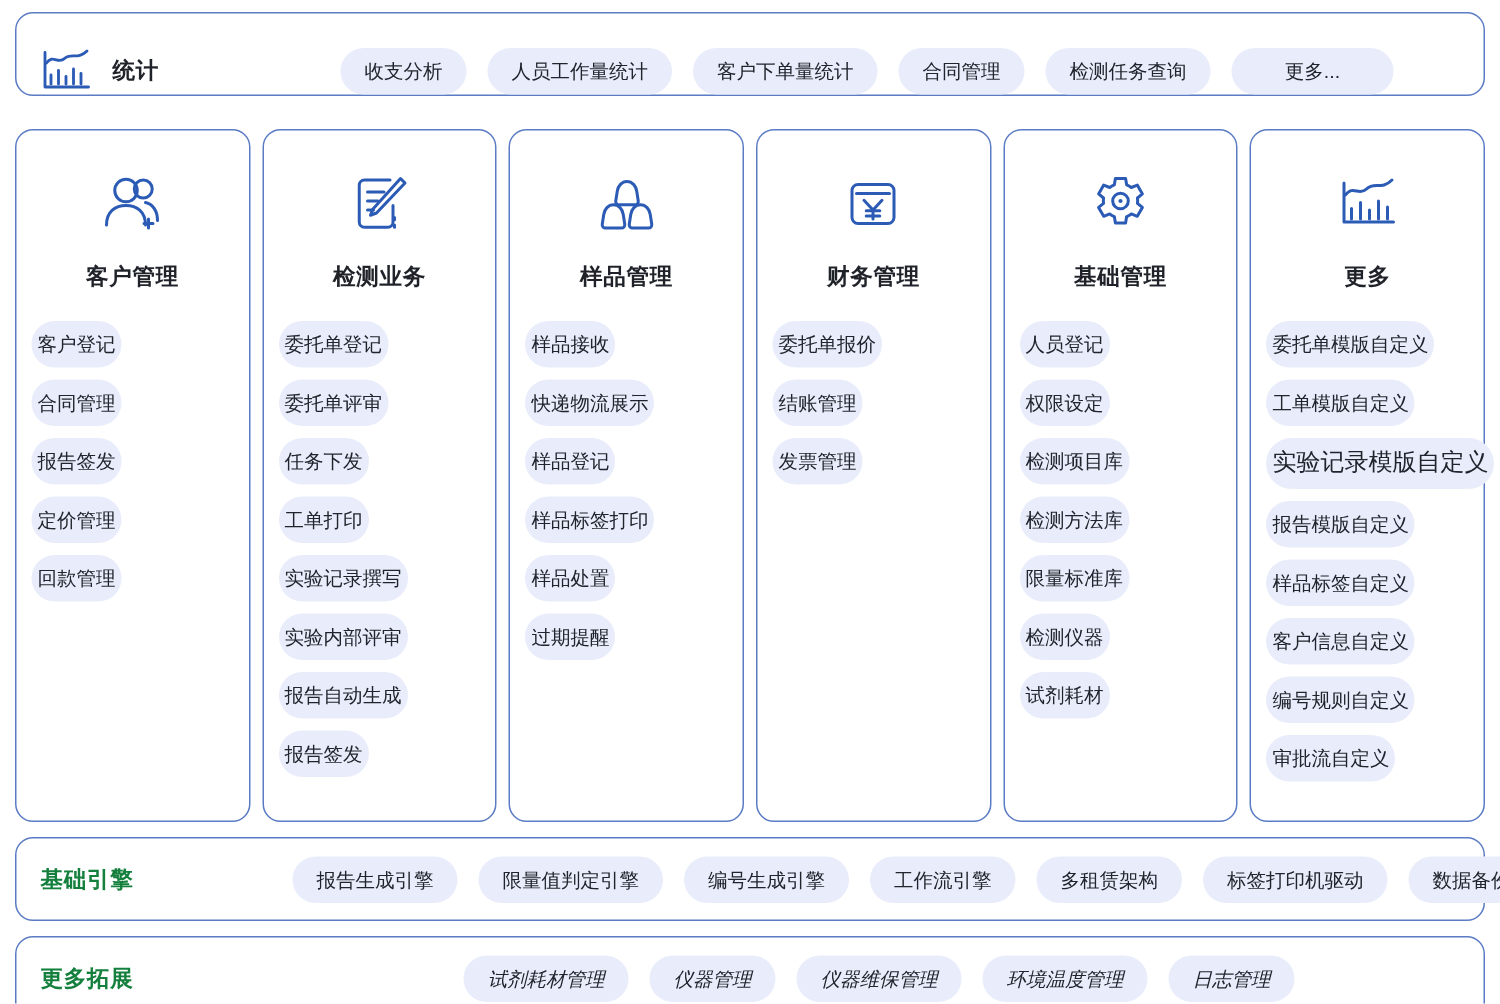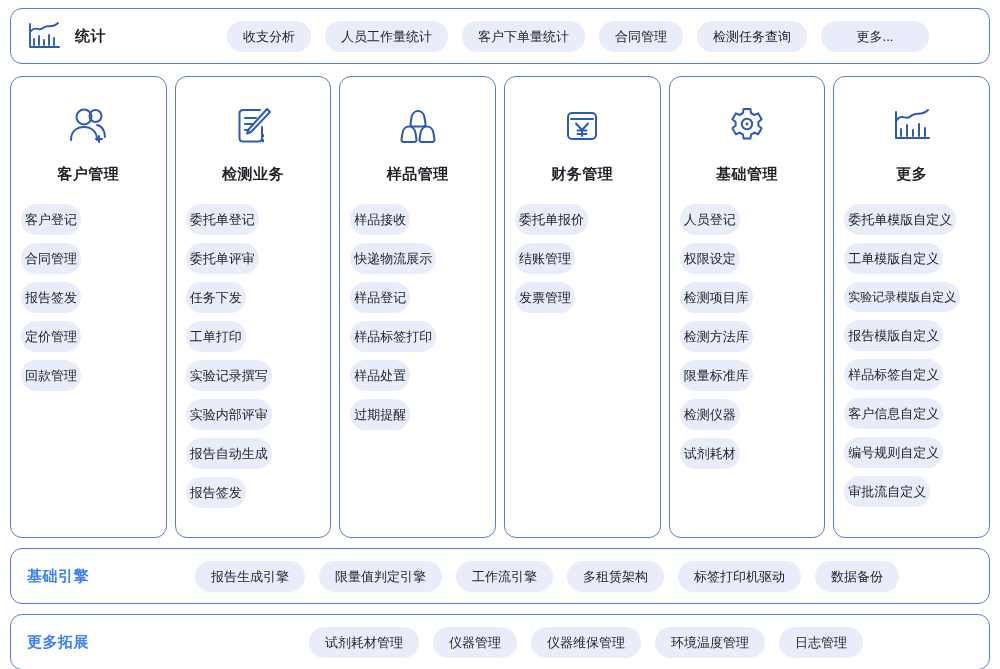--- a/index.html
+++ b/index.html
@@ -26,21 +26,21 @@
   .panel {
     border: 1.4px solid #5b7cc4;
     border-radius: 12px;
     background: #ffffff;
   }
 
   
   .stat-bar {
     height: 56px;
     display: flex;
-    align-items: center;
+    align-items: flex-end;
     padding: 0 16px;
     flex: 0 0 auto;
   }
   .stat-left {
     display: flex;
     align-items: center;
     gap: 14px;
     width: 200px;
     flex: 0 0 auto;
   }
@@ -68,21 +68,21 @@
     white-space: nowrap;
     text-align: center;
     cursor: pointer;
     user-select: none;
   }
 
   
   .cards-row {
     display: flex;
     gap: 8px;
-    margin-top: 12px;
+    margin-top: 22px;
     flex: 0 0 auto;
     height: 462px;
   }
   .card {
     flex: 1 1 0;
     min-width: 0;
     display: flex;
     flex-direction: column;
     align-items: center;
     padding: 22px 10px 14px 10px;
@@ -121,33 +121,33 @@
     height: 56px;
     display: flex;
     align-items: center;
     padding: 0 16px;
     margin-top: 10px;
     flex: 0 0 auto;
   }
   .bottom-label {
     font-size: 15px;
     font-weight: 700;
-    color: #3b82f6;
+    color: #15803d;
     letter-spacing: 0.5px;
     flex: 0 0 auto;
     text-align: center;
   }
   .bar-pills {
     display: flex;
     align-items: center;
     gap: 14px;
     flex: 1 1 auto;
   }
   .bar-pills.offset-engine { margin-left: 106px; }
-  .bar-pills.offset-ext { margin-left: 220px; }
+  .bar-pills.offset-ext { margin-left: 220px; font-style: italic; }
 
   svg { display: block; }
 </style>
 </head>
 <body>
 
 <div class="page">
 
   <div class="panel stat-bar">
     <div class="stat-left">
@@ -302,36 +302,37 @@
               <path d="M21 29 V23"></path>
             <path d="M27 29 V17"></path>
               <path d="M33 29 V21"></path>
           </g>
         </svg>
       </div>
       <div class="card-title">更多</div>
       <div class="card-items">
         <div class="pill">委托单模版自定义</div>
         <div class="pill">工单模版自定义</div>
-        <div class="pill" style="font-size:12px">实验记录模版自定义</div>
+        <div class="pill" style="font-size:16px">实验记录模版自定义</div>
         <div class="pill">报告模版自定义</div>
         <div class="pill">样品标签自定义</div>
         <div class="pill">客户信息自定义</div>
         <div class="pill">编号规则自定义</div>
         <div class="pill">审批流自定义</div>
       </div>
     </div>
 
   </div>
 
   <div class="panel bottom-bar">
     <div class="bottom-label">基础引擎</div>
     <div class="bar-pills offset-engine">
       <div class="pill">报告生成引擎</div>
       <div class="pill">限量值判定引擎</div>
+      <div class="pill">编号生成引擎</div>
       <div class="pill">工作流引擎</div>
       <div class="pill">多租赁架构</div>
       <div class="pill">标签打印机驱动</div>
       <div class="pill">数据备份</div>
     </div>
   </div>
 
   <div class="panel bottom-bar">
     <div class="bottom-label">更多拓展</div>
     <div class="bar-pills offset-ext">

